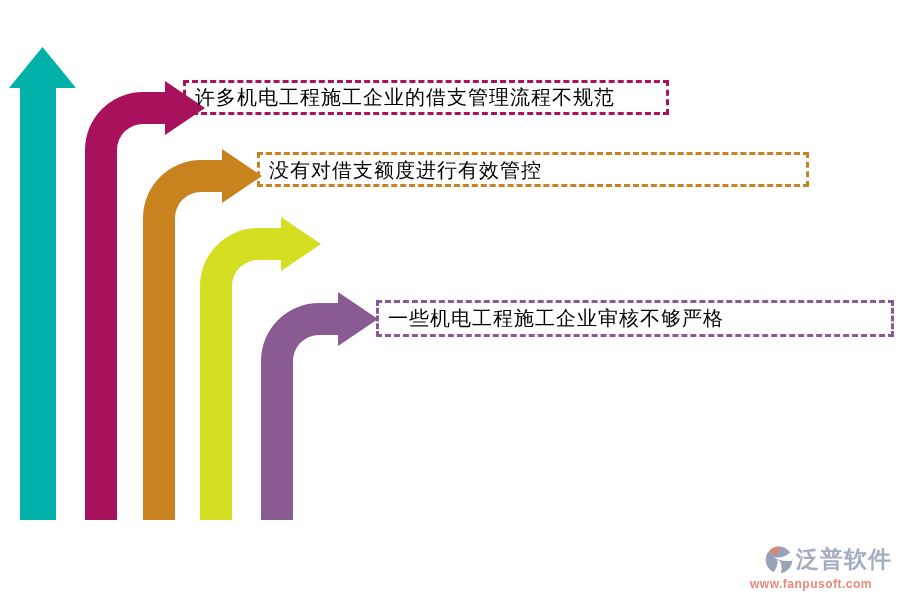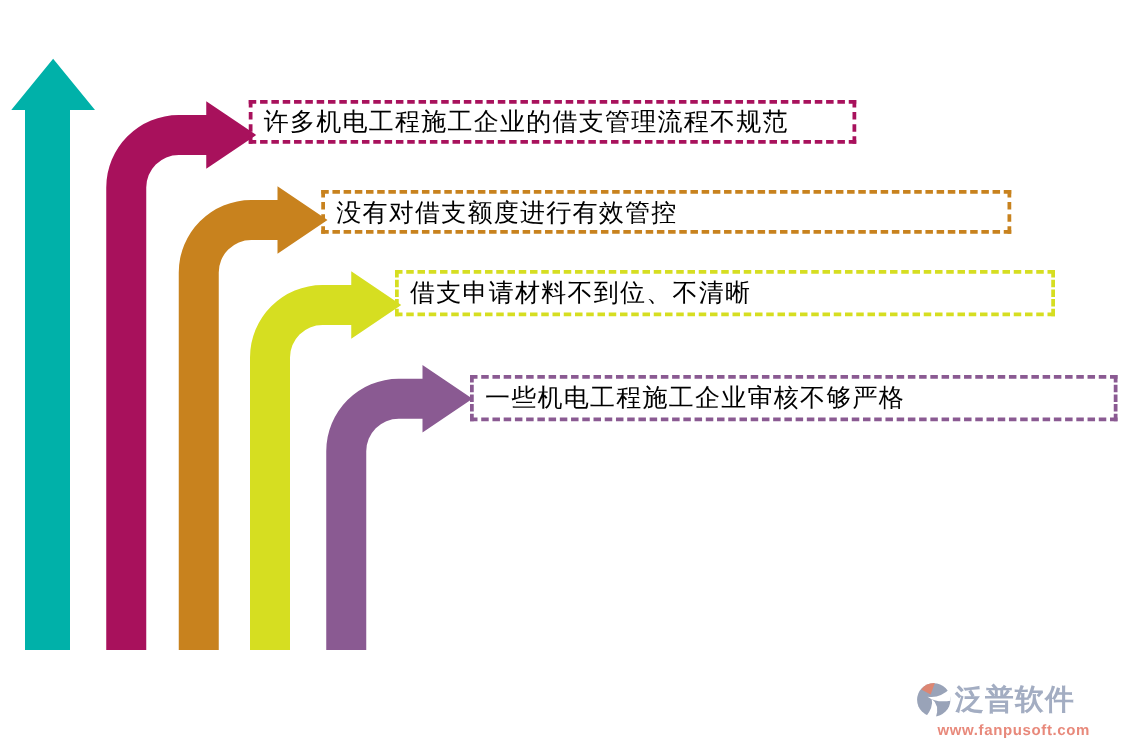--- a/index.html
+++ b/index.html
@@ -25,21 +25,21 @@
     letter-spacing:1px;
   }
   #watermark{
     position:absolute;
     right:8px;
     bottom:10px;
     width:160px;
     text-align:center;
     line-height:1;
   }
-  #brand-row{display:flex;align-items:center;gap:2px;}
+  #brand-row{display:flex;align-items:center;justify-content:flex-end;gap:2px;}
   #brand-name{
     font-size:23px;
     font-weight:bold;
     color:#a3adc2;
     letter-spacing:1px;
   }
   #brand-url{
     margin-top:3px;
     font-size:12px;
     font-weight:bold;
@@ -54,31 +54,28 @@
 <div id="canvas">
 
   <svg id="arrow-layer" width="900" height="600" viewBox="0 0 900 600">
     <path d="M 42.5 47 L 76 88 L 56 88 L 56 520 L 20 520 L 20 88 L 9 88 Z" fill="#00b1a9"></path>
     <path d="M 85 520 L 85 150 A 58 58 0 0 1 143 92 L 165 92 L 165 81 L 205 108 L 165 135 L 165 124 L 143 124 A 26 26 0 0 0 117 150 L 117 520 Z" fill="#a8115c"></path>
     <path d="M 143 520 L 143 218 A 58 58 0 0 1 201 160 L 222 160 L 222 149 L 262 176 L 222 203 L 222 192 L 201 192 A 26 26 0 0 0 175 218 L 175 520 Z" fill="#c8821e"></path>
     <path d="M 200 520 L 200 286 A 58 58 0 0 1 258 228 L 281 228 L 281 217 L 321 244 L 281 271 L 281 260 L 258 260 A 26 26 0 0 0 232 286 L 232 520 Z" fill="#d6de21"></path>
     <path d="M 261 520 L 261 361 A 58 58 0 0 1 319 303 L 338 303 L 338 292 L 378 319 L 338 346 L 338 335 L 319 335 A 26 26 0 0 0 293 361 L 293 520 Z" fill="#8a5a92"></path>
   </svg>
 
-  <div class="callout" style="left: 199px; top: 80px; width: 486px; height: 35px; border-color: rgb(168, 17, 92);">
+  <div class="callout" style="left: 183px; top: 80px; width: 486px; height: 35px; border-color: rgb(168, 17, 92);">
     <span>许多机电工程施工企业的借支管理流程不规范</span>
   </div>
 
   <div class="callout" style="left: 257px; top: 152px; width: 552px; height: 35px; border-color: rgb(200, 130, 30); align-items: flex-end;">
     <span>没有对借支额度进行有效管控</span>
   </div>
 
-  <div class="callout" style="left: 316px; top: 216px; width: 528px; height: 37px; border-color: rgb(214, 222, 33);">
-    <span>借支申请材料不到位、不清晰</span>
-  </div>
 
   <div class="callout" style="left: 376px; top: 300px; width: 518px; height: 37px; border-color: rgb(138, 90, 146);">
     <span>一些机电工程施工企业审核不够严格</span>
   </div>
 
   <div id="watermark">
     <div id="brand-row">
       <svg width="30" height="32" viewBox="0 0 36 36">
         <circle cx="18" cy="19" r="16" fill="#99a3b8"></circle>
         <path d="M 6 9 A 16 16 0 0 1 19 3 L 15 14 Z" fill="#dd8672"></path>

